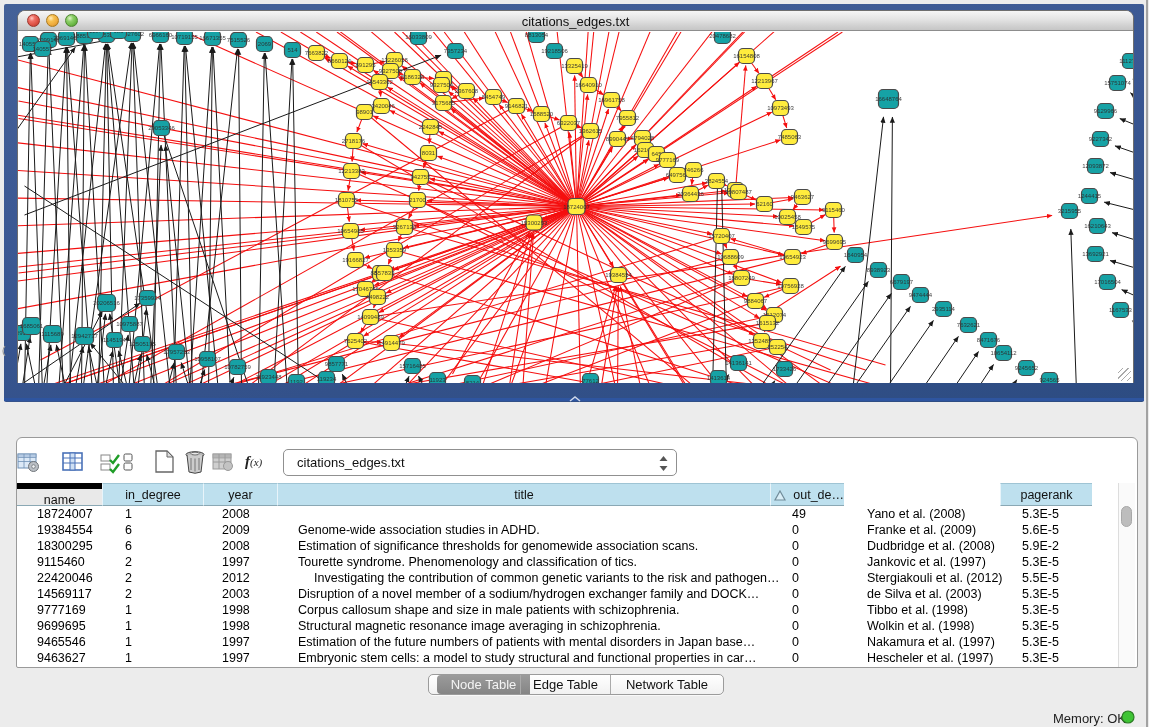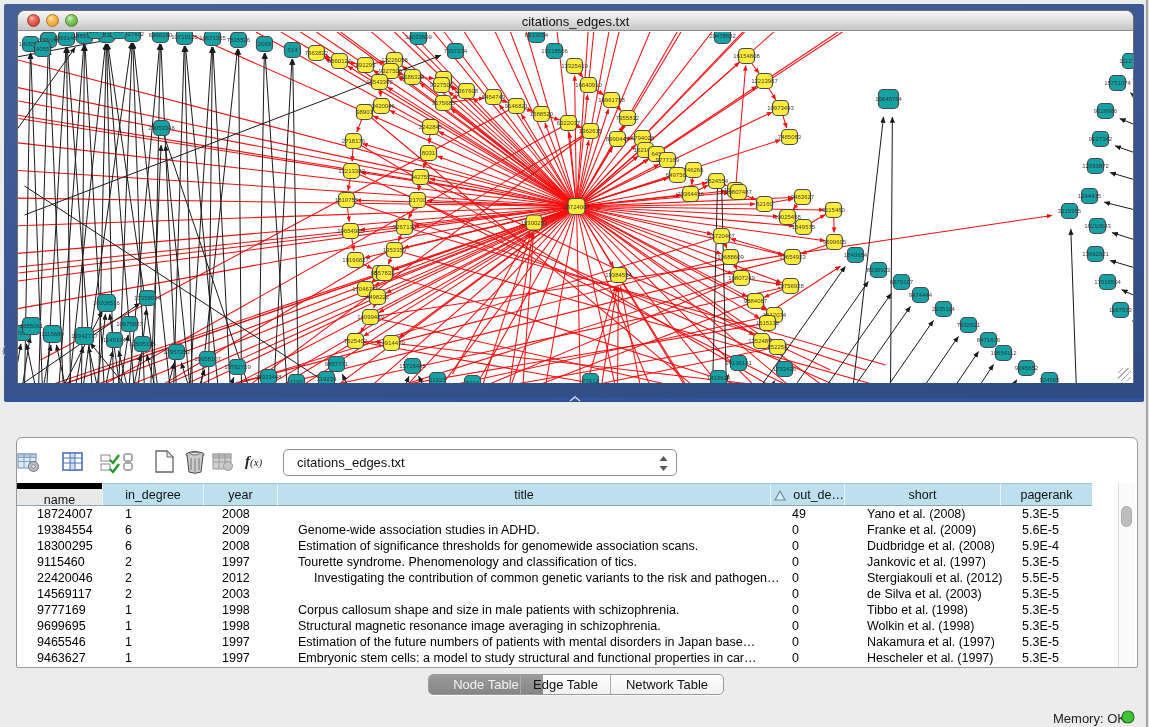--- a/index.html
+++ b/index.html
@@ -760,21 +760,20 @@
         <path d="M4.5 15 L8.5 10 H0.5 z" fill="#555"></path>
     </svg>
   </div>
   <div class="hcell" style="left:17px;width:85px;background:#e9e9e9;border-left:none;border-top:6px solid #000000">name</div>
   <div class="hcell" style="left:102px;width:101px">in_degree</div>
   <div class="hcell" style="left:203px;width:74px">year</div>
   <div class="hcell" style="left:277px;width:493px">title</div>
   <div class="hcell" style="left:770px;width:74px;text-align:right"><svg style="position:absolute;left:3px;top:6px" width="12" height="11">
         <path d="M6 1 L11 10 H1 z" fill="#d9eef7" stroke="#708b99" stroke-width="1.2"></path>
       </svg><span style="margin-left:17px">out_de…</span></div>
-  <div class="hcell" style="left:844px;width:156px">short</div>
   <div class="hcell" style="left:1000px;width:92px">pagerank</div>
   <div class="trow" style="top:507px">
       <span style="left:20px">18724007</span>
       <span style="left:108px">1</span>
       <span style="left:205px">2008</span>
       <span style="left:775px">49</span>
       <span style="left:850px">Yano et al. (2008)</span>
       <span style="left:1005px">5.3E-5</span>
     </div>
     <div class="trow" style="top:523px">
@@ -786,21 +785,21 @@
       <span style="left:850px">Franke et al. (2009)</span>
       <span style="left:1005px">5.6E-5</span>
     </div>
     <div class="trow" style="top:539px">
       <span style="left:20px">18300295</span>
       <span style="left:108px">6</span>
       <span style="left:205px">2008</span>
       <span style="left:281px">Estimation of significance thresholds for genomewide association scans.</span>
       <span style="left:775px">0</span>
       <span style="left:850px">Dudbridge et al. (2008)</span>
-      <span style="left:1005px">5.9E-4</span>
+      <span style="left:1005px">5.9E-2</span>
     </div>
     <div class="trow" style="top:555px">
       <span style="left:20px">9115460</span>
       <span style="left:108px">2</span>
       <span style="left:205px">1997</span>
       <span style="left:281px">Tourette syndrome. Phenomenology and classification of tics.</span>
       <span style="left:775px">0</span>
       <span style="left:850px">Jankovic et al. (1997)</span>
       <span style="left:1005px">5.3E-5</span>
     </div>
@@ -810,20 +809,21 @@
       <span style="left:205px">2012</span>
       <span style="left:297px">Investigating the contribution of common genetic variants to the risk and pathogen…</span>
       <span style="left:775px">0</span>
       <span style="left:850px">Stergiakouli et al. (2012)</span>
       <span style="left:1005px">5.5E-5</span>
     </div>
     <div class="trow" style="top:587px">
       <span style="left:20px">14569117</span>
       <span style="left:108px">2</span>
       <span style="left:205px">2003</span>
+      <span style="left:281px">Disruption of a novel member of a sodium/hydrogen exchanger family and DOCK…</span>
       <span style="left:775px">0</span>
       <span style="left:850px">de Silva et al. (2003)</span>
       <span style="left:1005px">5.3E-5</span>
     </div>
     <div class="trow" style="top:603px">
       <span style="left:20px">9777169</span>
       <span style="left:108px">1</span>
       <span style="left:205px">1998</span>
       <span style="left:281px">Corpus callosum shape and size in male patients with schizophrenia.</span>
       <span style="left:775px">0</span>
@@ -853,20 +853,20 @@
       <span style="left:108px">1</span>
       <span style="left:205px">1997</span>
       <span style="left:281px">Embryonic stem cells: a model to study structural and functional properties in car…</span>
       <span style="left:775px">0</span>
       <span style="left:850px">Hescheler et al. (1997)</span>
       <span style="left:1005px">5.3E-5</span>
     </div>
   <div style="position:absolute;left:1118px;top:483px;width:17px;height:184px;background:#fafafa;border-left:1px solid #ddd"></div>
   <div style="position:absolute;left:1121px;top:506px;width:11px;height:21px;background:#bdbdbd;border:1px solid #a8a8a8;border-radius:6px"></div>
   <div id="tabs">
-    <div style="left:0;width:114px;background:linear-gradient(#9b9b9b,#858585);color:#f4f4f4;border-radius:4px 0 0 4px">Node Table</div>
+    <div style="left:8px;width:93px;background:linear-gradient(#9b9b9b,#858585);color:#f4f4f4;border-radius:4px 0 0 4px">Node Table</div>
     <div style="left:91px;width:90px;border-left:1px solid #aaa;color:#111">Edge Table</div>
     <div style="left:181px;width:113px;border-left:1px solid #aaa;color:#111">Network Table</div>
   </div>
   <div id="memory">Memory: OK</div>
   <svg style="position:absolute;left:1121px;top:710px" width="15" height="15">
     <circle cx="7" cy="7" r="6" fill="#3fc435" stroke="#2c7d24" stroke-width="1.2"></circle>
   </svg>
 </div>
 </body></html>

